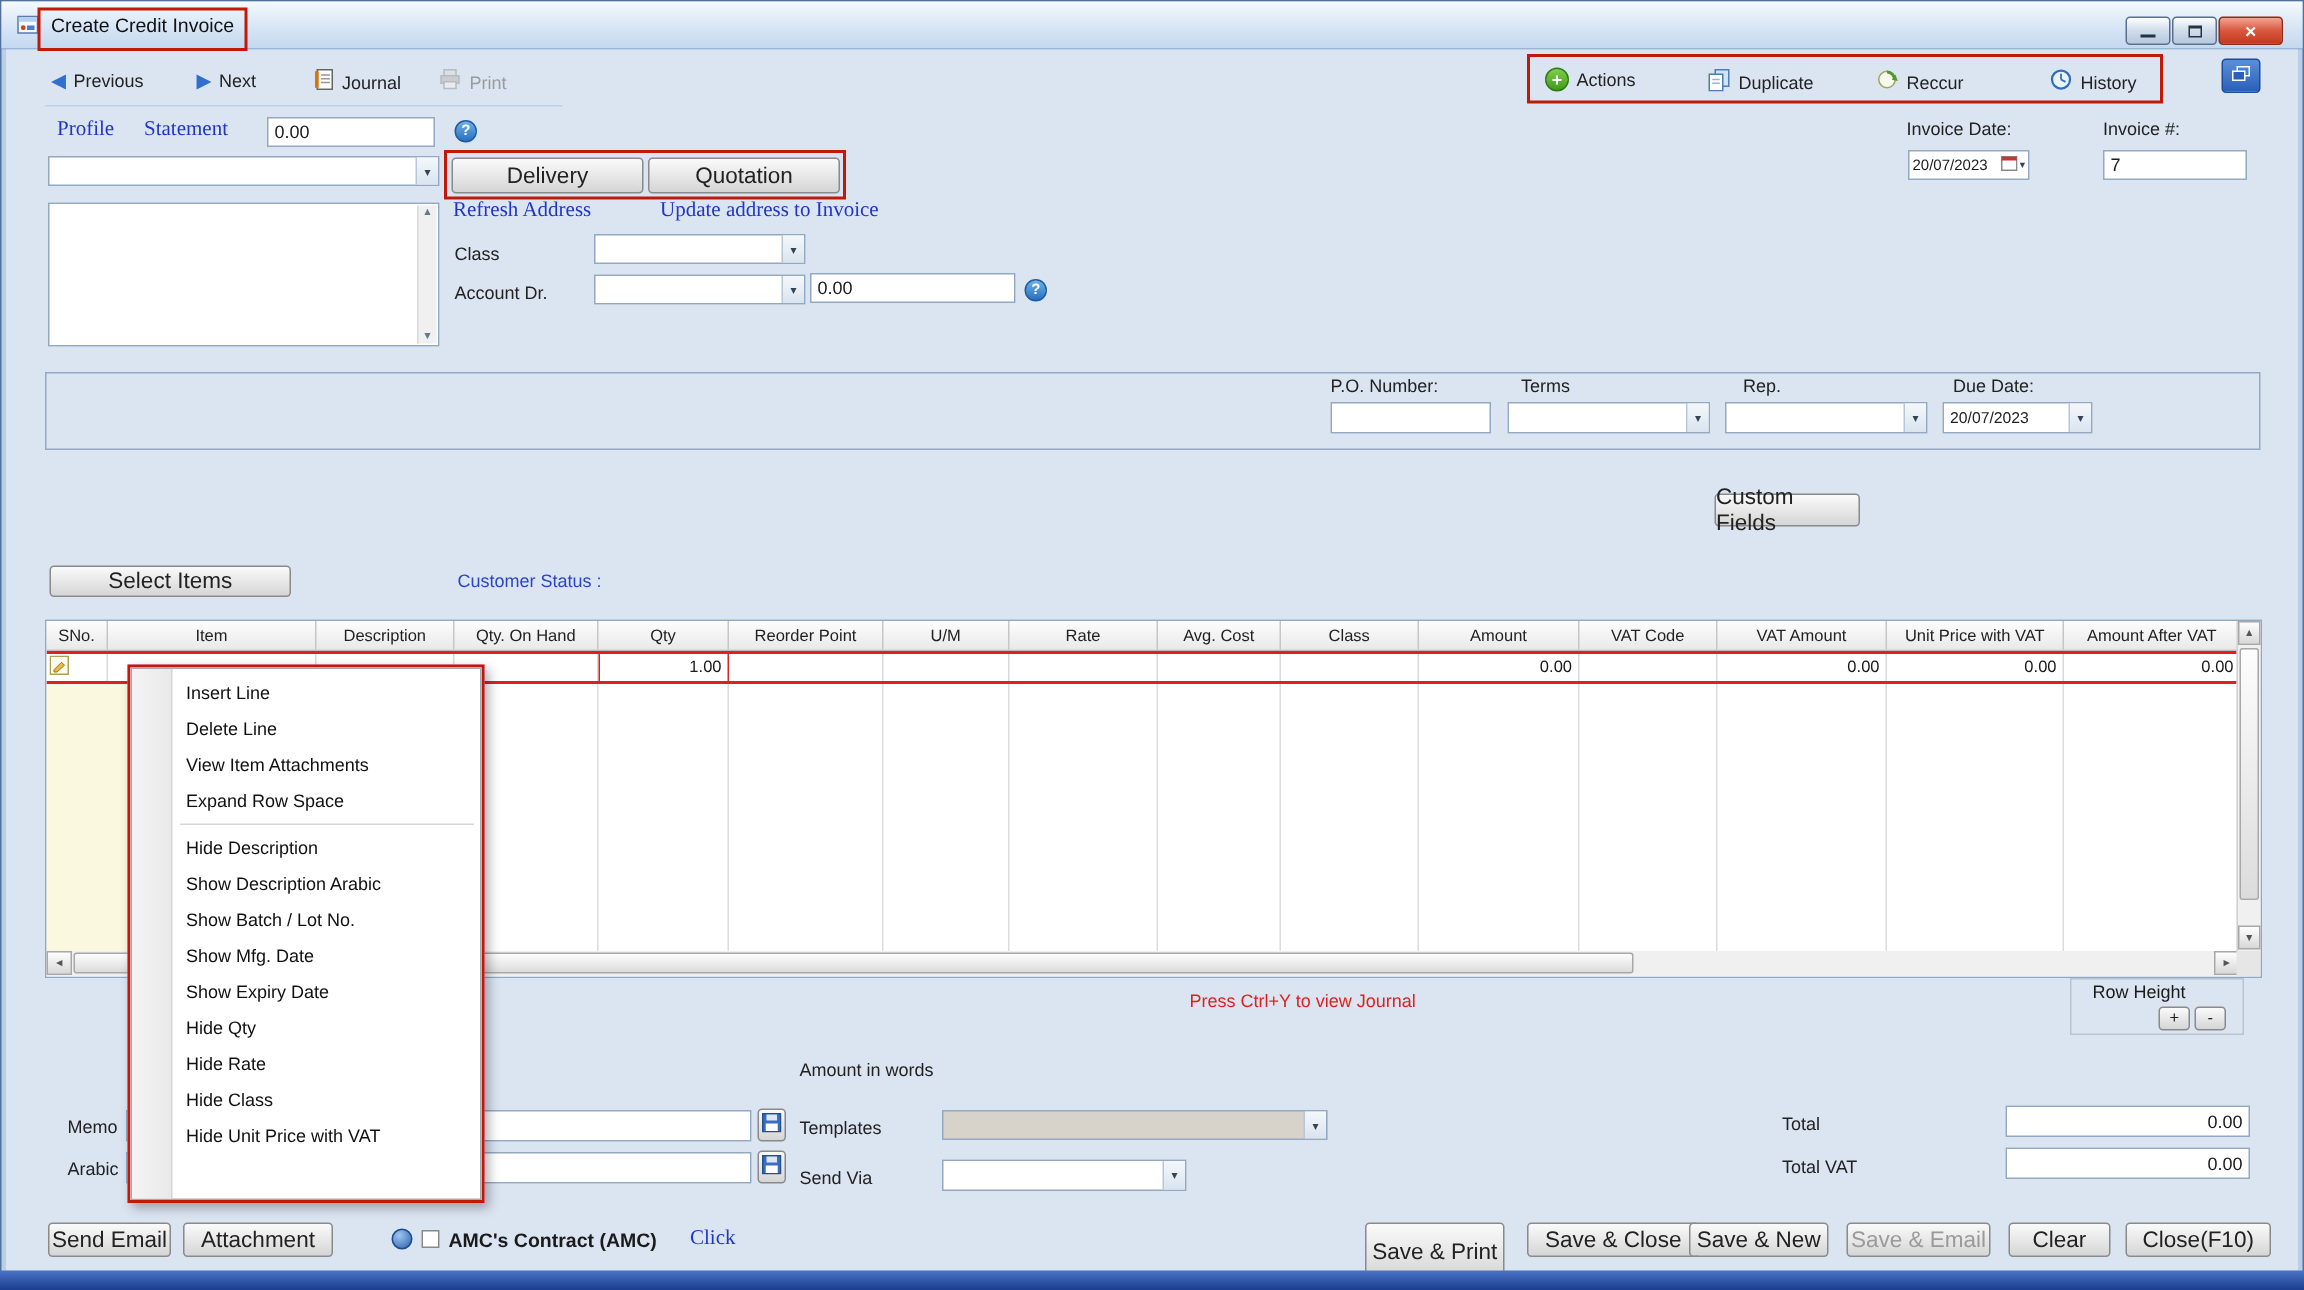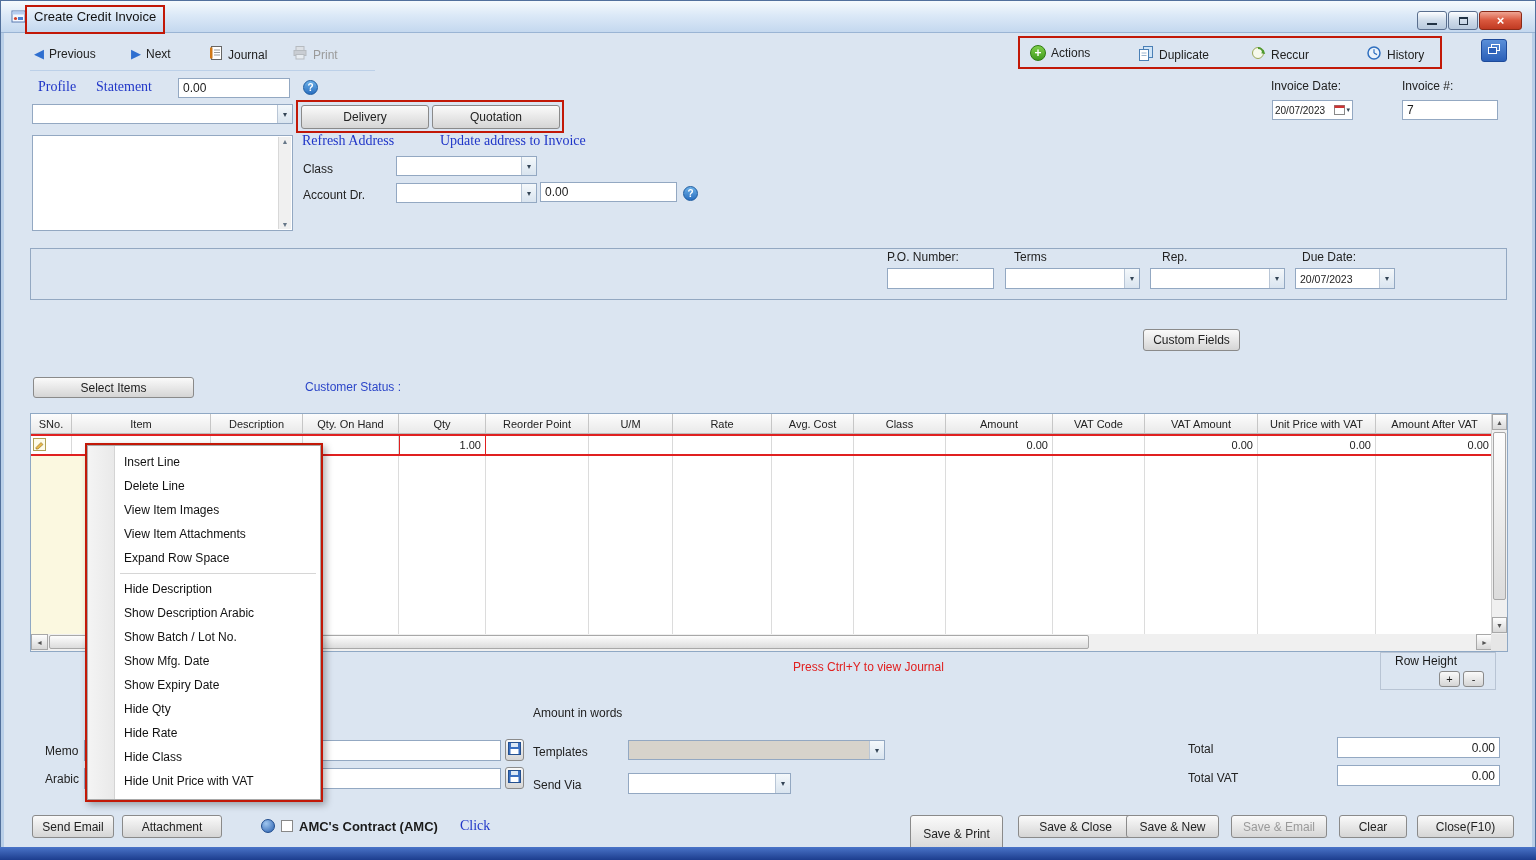--- a/index.html
+++ b/index.html
@@ -16,21 +16,21 @@
   .content{position:absolute;left:4px;right:4px;top:33px;bottom:13px;background:#dbe5f1}
   .bottomstrip{position:absolute;left:0;right:0;bottom:0;height:13px;
                background:linear-gradient(#4a74c8,#1c3d8e)}
   .winbtn{position:absolute;top:10px;height:19px;border:1px solid #5a6f8e;border-radius:3px;
           background:linear-gradient(#fdfeff,#cfdcea 50%,#b7c9dd);display:flex;align-items:center;justify-content:center}
   .winbtn.close{background:linear-gradient(#efa593,#d9573d 50%,#c03a22);border-color:#8a2a18;color:#fff;font-weight:bold}
 
   
   .btn{display:flex;align-items:center;justify-content:center;
        background:linear-gradient(#fafafa,#e6e6e6 55%,#d5d5d5);
-       border:1px solid #8a8a8a;border-radius:3px;font-size:12px;color:#222;cursor:default}
+       border:1px solid #8a8a8a;border-radius:3px;font-size:15px;color:#222;cursor:default}
   .btn.disabled{color:#9a9a9a}
   .combo{position:absolute;background:#fff;border:1px solid #93a8c2;display:flex;align-items:center;
          justify-content:space-between;padding-left:4px;font-size:10.5px;color:#222}
   .caret{width:15px;align-self:stretch;display:flex;align-items:center;justify-content:center;
          border-left:1px solid #b9c6d6;background:linear-gradient(#f4f8fb,#d9e4ef);font-size:8px;color:#345}
   .field{position:absolute;background:#fff;border:1px solid #93a8c2;font-size:12px;
          padding:1px 4px;display:flex;align-items:center}
   .field.num{justify-content:flex-end}
   .help{width:15px;height:15px;border-radius:50%;background:linear-gradient(#6db1e8,#2a6fc0);
         color:#fff;font-weight:bold;font-size:10px;display:flex;align-items:center;justify-content:center;
@@ -321,21 +321,20 @@
       <span class="sthumb" style="left:18px;top:1px;width:1040px;height:14px"></span>
       <span class="sbtn" style="right:0;top:0;width:17px;height:16px">►</span>
     </div>
     <div class="sb-corner"></div>
   </div>
 
   <div class="menu">
     <div class="menu-inner">
       <div class="mi">Insert Line</div>
       <div class="mi">Delete Line</div>
-      <div class="mi">View Item Images</div>
       <div class="mi">View Item Attachments</div>
       <div class="mi">Expand Row Space</div>
       <div class="msep"></div>
       <div class="mi">Hide Description</div>
       <div class="mi">Show Description Arabic</div>
       <div class="mi">Show Batch / Lot No.</div>
       <div class="mi">Show Mfg. Date</div>
       <div class="mi">Show Expiry Date</div>
       <div class="mi">Hide Qty</div>
       <div class="mi">Hide Rate</div>

